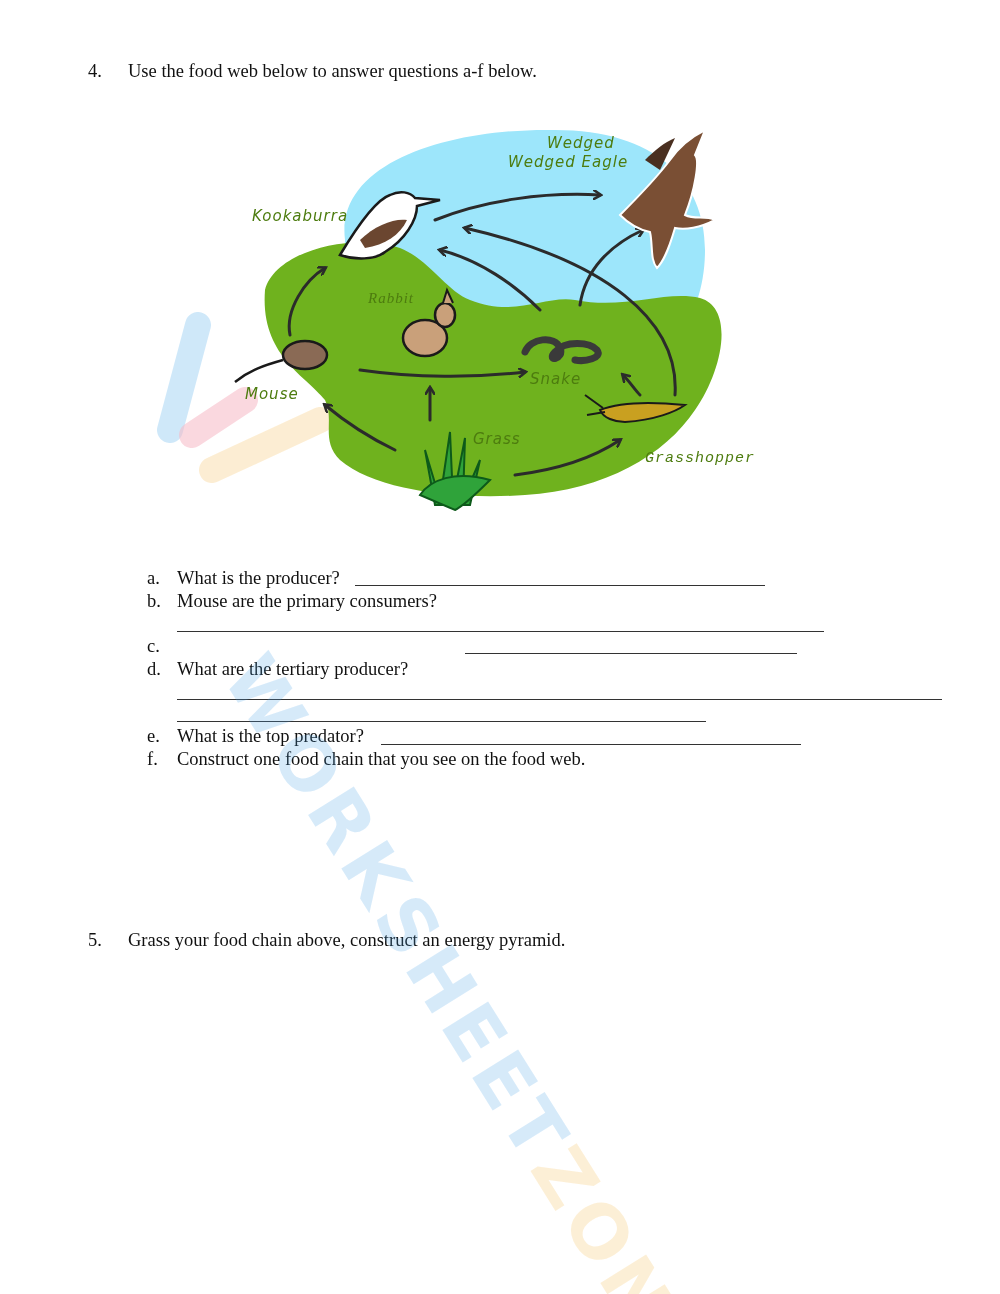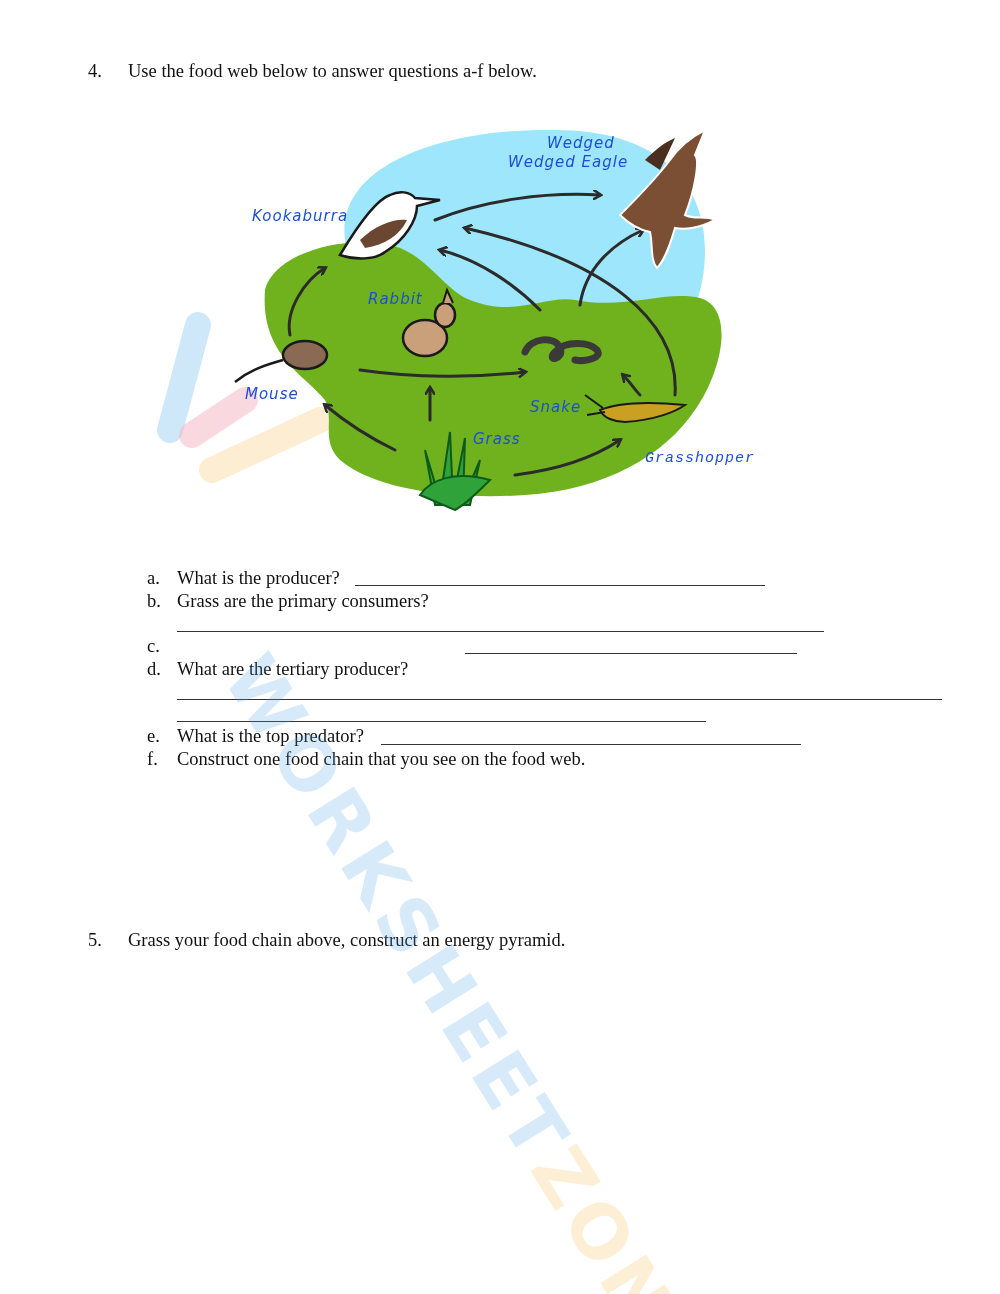--- a/index.html
+++ b/index.html
@@ -61,21 +61,21 @@
       left: 0;
       top: 0;
       width: 560px;
       height: 410px;
     }
     .org-label {
       position: absolute;
       font-family: "DejaVu Sans", sans-serif;
       font-size: 15px;
       letter-spacing: 1px;
-      color: #1d4ed8;
+      color: #4d7c0f;
       font-style: italic;
       white-space: nowrap;
     }
     
     .watermark {
       position: absolute;
       left: 280px;
       top: 640px;
       transform: rotate(58deg);
       transform-origin: left top;
@@ -175,36 +175,36 @@
 
     <g>
       <path d="M375,290 C395,282 430,282 460,285 C450,292 430,300 400,302 C390,302 378,298 375,290 Z" fill="#c9a020" stroke="#1a1a1a" stroke-width="2"></path>
       <path d="M378,288 L360,275 M380,292 L362,295" stroke="#1a1a1a" stroke-width="2"></path>
     </g>
   </svg>
 
   <span class="org-label" style="left:322px; top:14px;">Wedged</span>
   <span class="org-label" style="left:283px; top:33px;">Wedged Eagle</span>
   <span class="org-label" style="left:27px; top:87px;">Kookaburra</span>
-  <span class="org-label" style="left:143px; top:170px;">Rabbit</span>
+  <span class="org-label" style="left:143px; top:170px;font-family:Liberation Serif, serif;">Rabbit</span>
   <span class="org-label" style="left:20px; top:265px;">Mouse</span>
-  <span class="org-label" style="left:305px; top:250px;margin-top:28px;">Snake</span>
+  <span class="org-label" style="left:305px; top:250px;">Snake</span>
   <span class="org-label" style="left:248px; top:310px;">Grass</span>
   <span class="org-label" style="left:420px; top:330px;font-family:Liberation Mono, monospace;">Grasshopper</span>
 </div>
 
 <div class="sub" style="top:567px; left:0; width:1000px; height:22px;">
   <span class="sub-letter">a.</span>
   <span class="sub-text">What is the producer?</span>
 </div>
 <div class="blank" style="left:355px; top:585px; width:410px;"></div>
 
 <div class="sub" style="top:590px; left:0; width:1000px; height:22px;">
   <span class="sub-letter">b.</span>
-  <span class="sub-text">Grass are the primary consumers?</span>
+  <span class="sub-text">Mouse are the primary consumers?</span>
 </div>
 <div class="blank" style="left:177px; top:631px; width:647px;"></div>
 
 <div class="sub" style="top:635px; left:0; width:1000px; height:22px;">
   <span class="sub-letter">c.</span>
 </div>
 <div class="blank" style="left:465px; top:653px; width:332px;"></div>
 
 <div class="sub" style="top:658px; left:0; width:1000px; height:22px;">
   <span class="sub-letter">d.</span>

